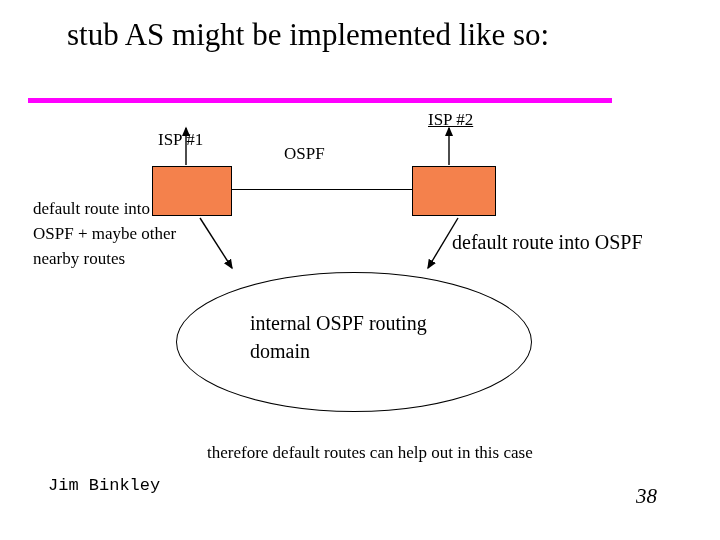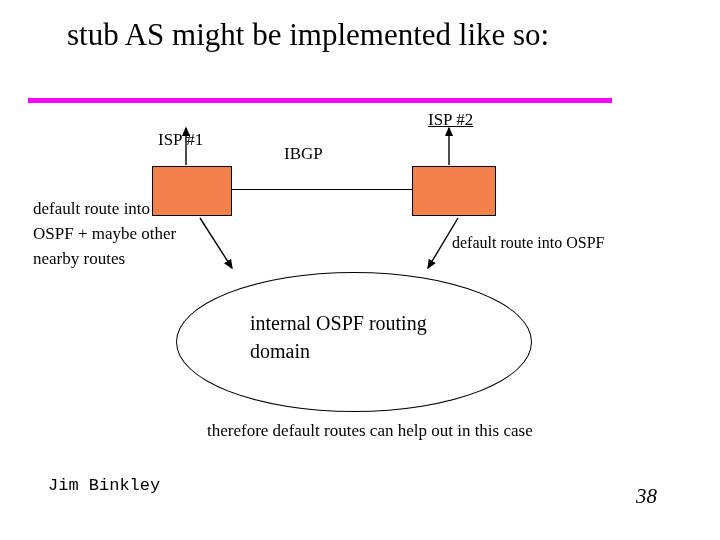--- a/index.html
+++ b/index.html
@@ -94,21 +94,21 @@
     width: 150px;
     font-size: 17px;
     line-height: 25px;
     margin-left: 27px;
   }
   .right-text {
     position: absolute;
     left: 452px;
     top: 230px;
     width: 240px;
-    font-size: 16px;
+    font-size: 20px;
     line-height: 25px;
   }
   .ellipse {
     position: absolute;
     left: 176px;
     top: 272px;
     width: 356px;
     height: 140px;
     border: 1px solid #000000;
     border-radius: 50%;
@@ -119,21 +119,21 @@
     left: 250px;
     top: 285px;
     width: 200px;
     font-size: 20px;
     line-height: 28px;
     margin-top: 24px;
   }
   .bottom-note {
     position: absolute;
     left: 207px;
-    top: 416px;
+    top: 438px;
     width: 420px;
     font-size: 17px;
     line-height: 29px;
   }
   .author {
     position: absolute;
     left: 48px;
     top: 476px;
     font-size: 17px;
     font-family: Liberation Mono, monospace;
@@ -157,21 +157,21 @@
 </head>
 <body>
 
 <div id="slide">
 
   <div class="title">stub AS might be implemented like so:</div>
   <div class="title-rule"></div>
 
   <div class="isp1-label">ISP #1</div>
   <div class="isp2-label">ISP #2</div>
-  <div class="ibgp-label">IBGP</div>
+  <div class="ibgp-label">OSPF</div>
 
   <div class="router router-left"></div>
   <div class="router router-right"></div>
   <div class="ibgp-line"></div>
 
   <svg class="arrows" viewBox="0 0 720 540">
     <defs>
       <marker id="ah" markerWidth="9" markerHeight="9" refX="6" refY="3" orient="auto">
         <path d="M0,0 L7,3 L0,6 z" fill="#000000"></path>
       </marker>

